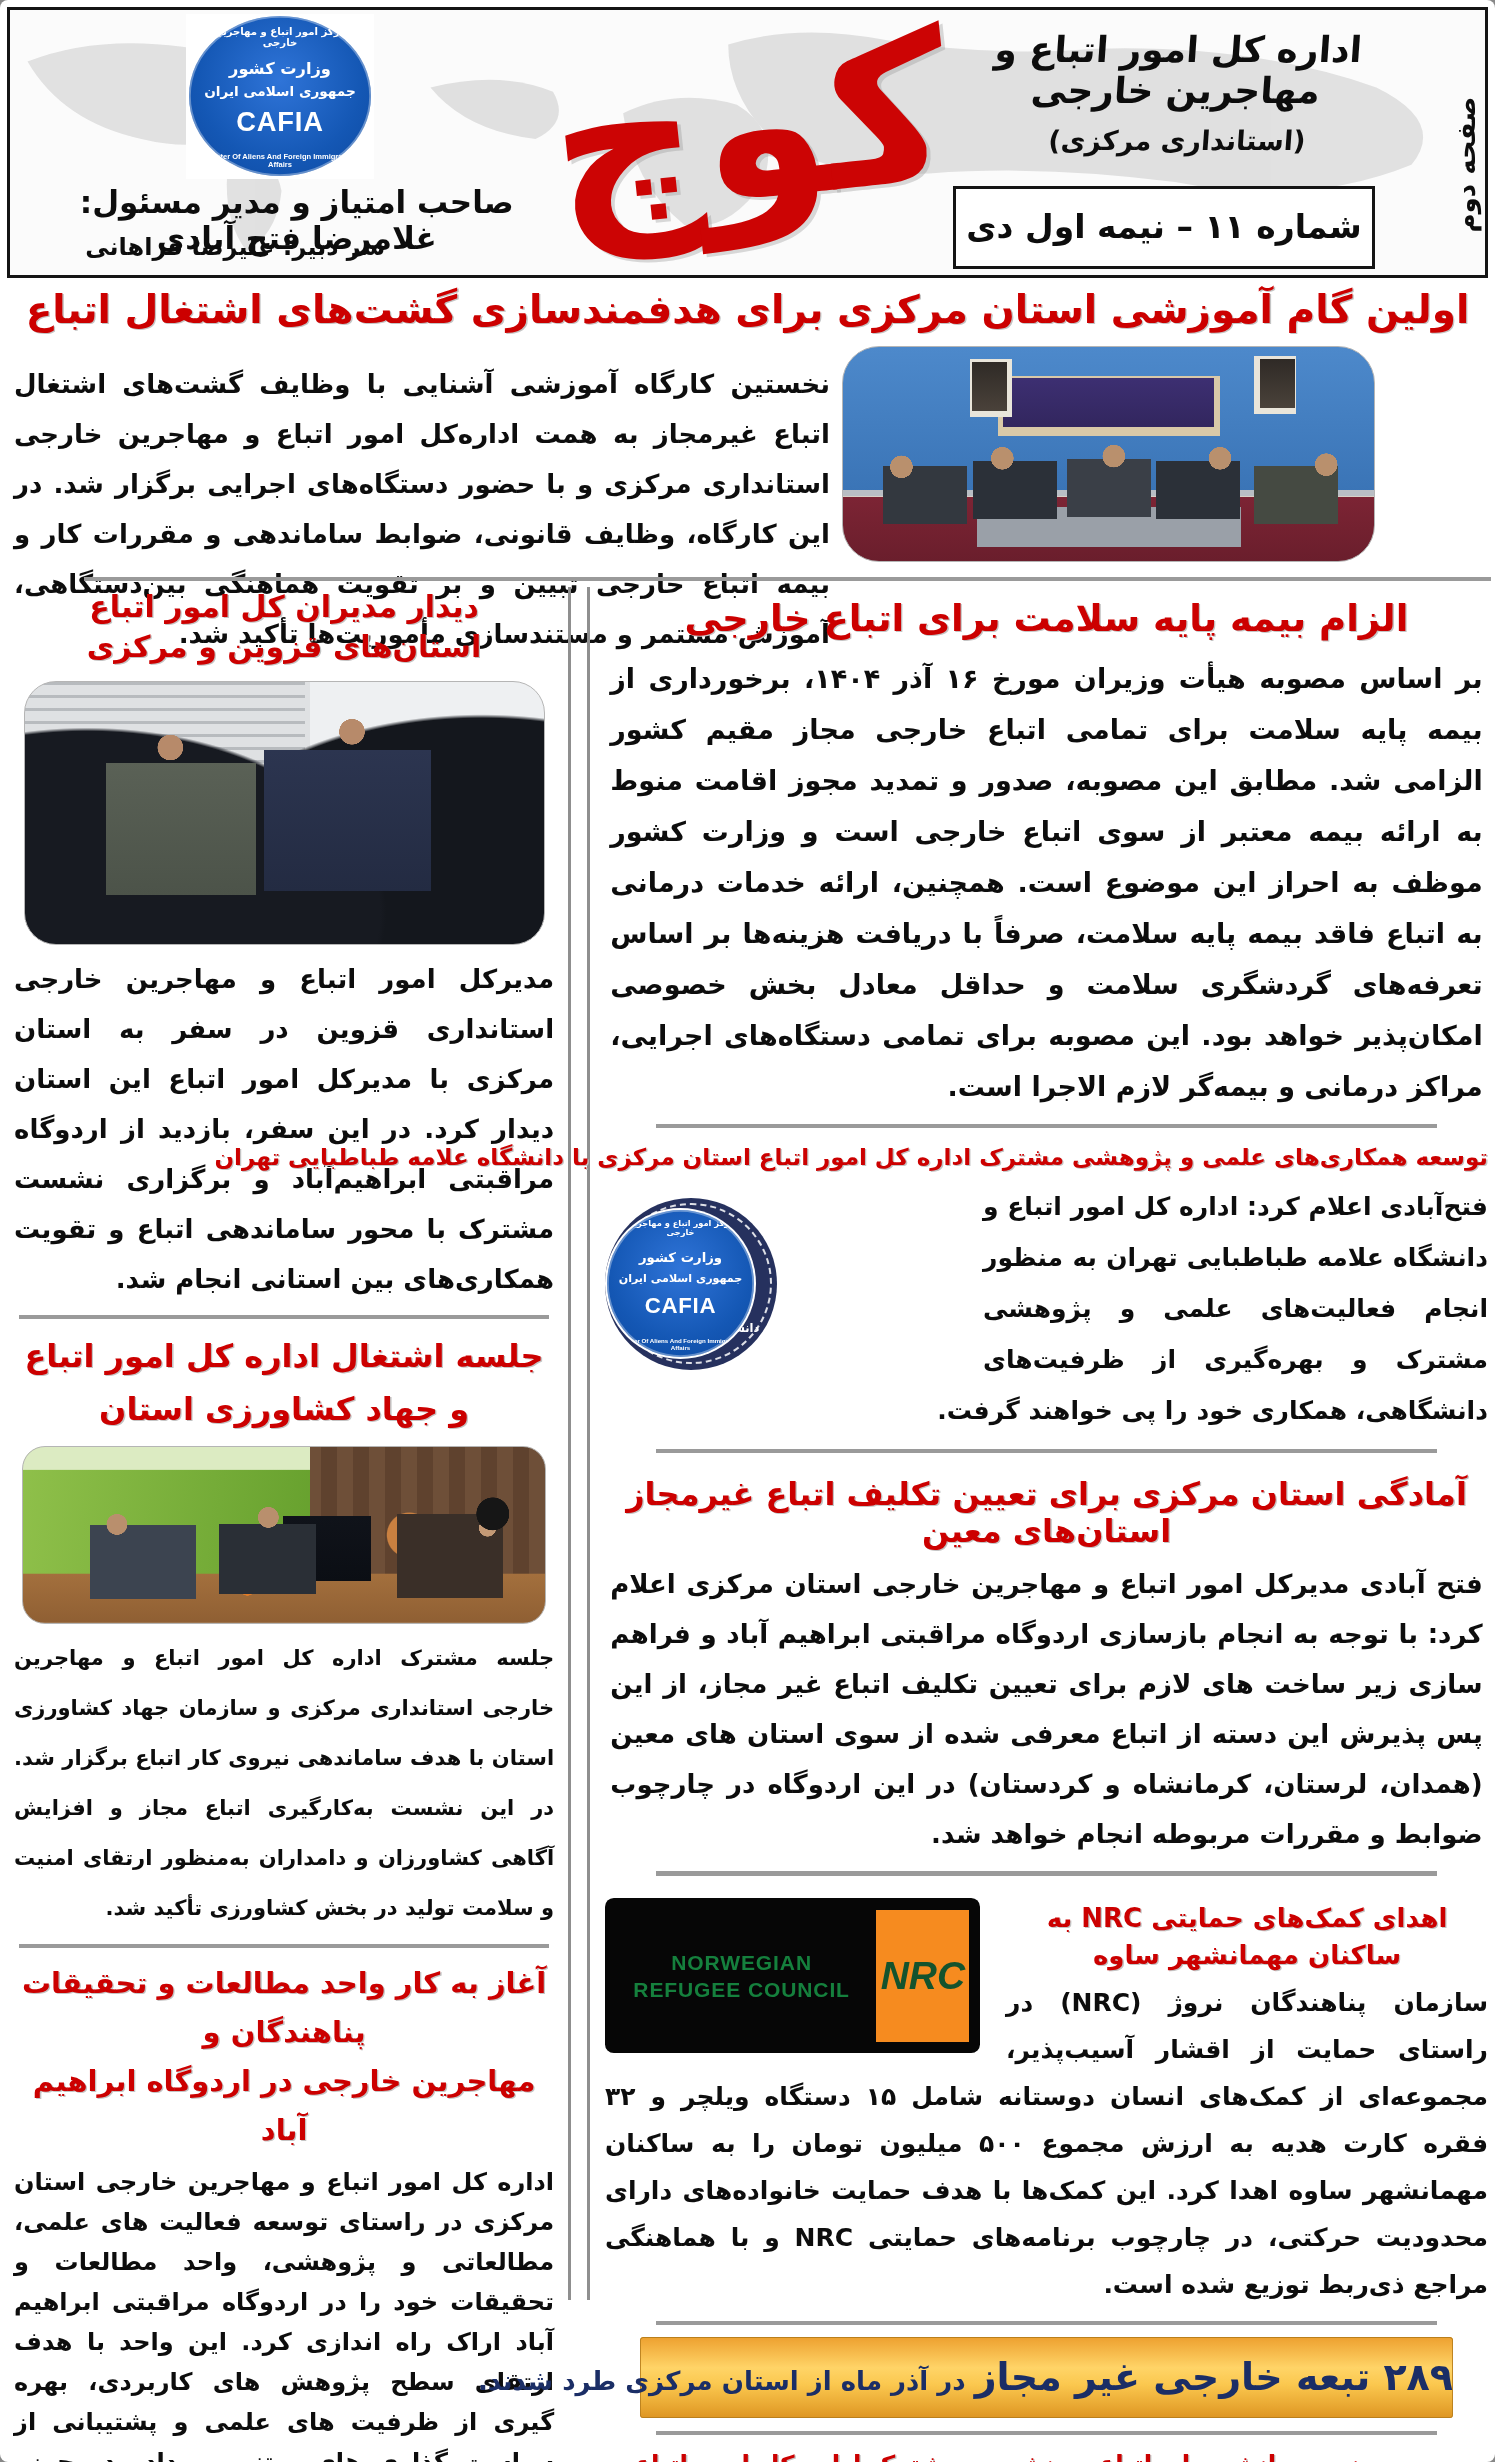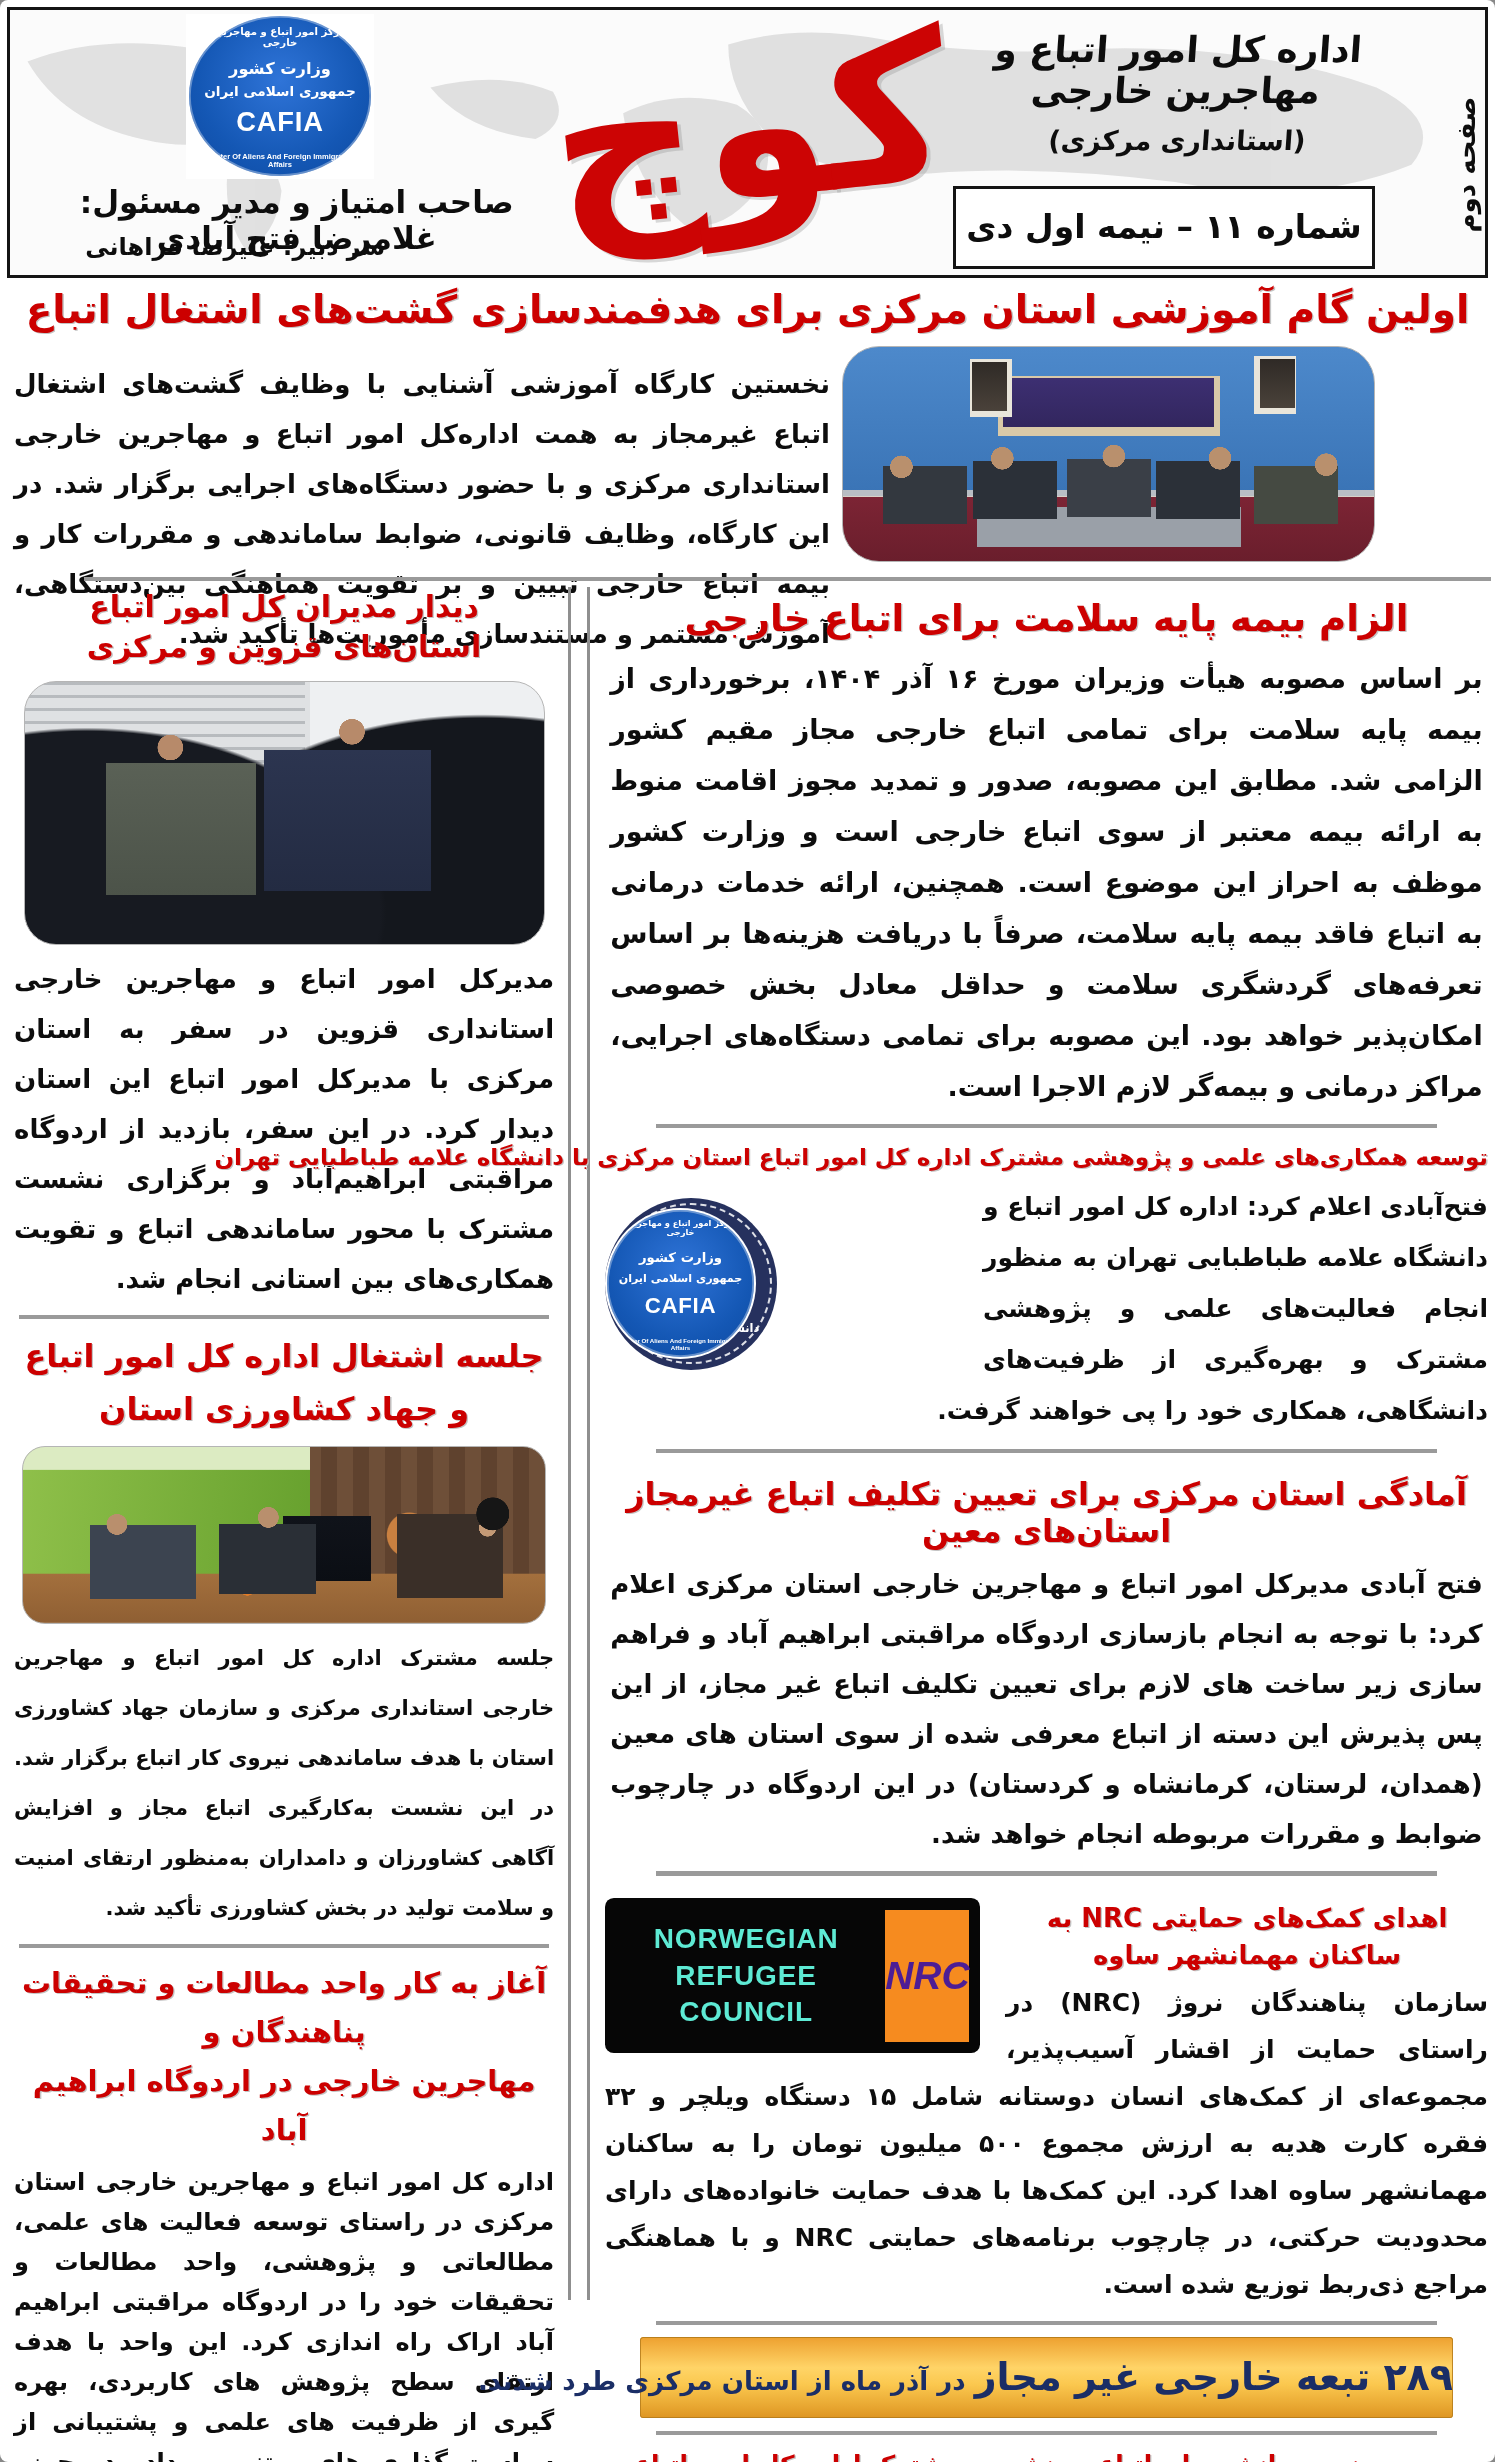--- a/index.html
+++ b/index.html
@@ -145,22 +145,22 @@
   .cafia-sm { width:151px; height:151px; font-size:10.6px; flex:0 0 auto; background:#fff; border-radius:50%; padding:1.8px; }
   .txt-b2 { font-size:25px; line-height:51px; }
   .hl-b3 { font-size:32px; line-height:37px; margin-top:23px; }
   .txt-b3 { font-size:26px; line-height:50px; margin-top:8.8px; padding:0 5.3px; }
   .b4-block { overflow:hidden; }
   .nrc-logo {
     float:left; width:375px; height:155px; margin:10.6px 26px 8.8px 0;
     background:#060606; border-radius:8.8px; display:flex; direction:ltr;
     align-items:center; padding:8.8px 10.6px; gap:8.8px;
   }
-  .nrc-text { flex:1; color:#5eead4; text-align:center; font-size:28px; line-height:1.3; letter-spacing:0.9px; font-family:"Liberation Sans",sans-serif; font-weight:700; }
-  .nrc-badge { width:84px; height:132px; background:#f68b1f; color:#4c1d95; display:flex; align-items:center; justify-content:center; font-size:39px; font-weight:800; font-style:italic; font-family:"Liberation Sans",sans-serif; }
+  .nrc-text { flex:1; color:#15803d; text-align:center; font-size:21px; line-height:1.3; letter-spacing:0.9px; font-family:"Liberation Sans",sans-serif; font-weight:700; }
+  .nrc-badge { width:93px; height:132px; background:#f68b1f; color:#14532d; display:flex; align-items:center; justify-content:center; font-size:39px; font-weight:800; font-style:italic; font-family:"Liberation Sans",sans-serif; }
   .hl-b4 { font-size:26px; line-height:37px; margin-top:12.3px; text-align:center; }
   .txt-b4 { font-size:25px; line-height:47px; margin-top:5.3px; }
   .stat-banner {
     margin:12.3px 35px; height:81px; border-radius:3.5px; text-align:center;
     background:linear-gradient(180deg,#eda02f 0%,#ffd467 38%,#fbc84f 58%,#de9522 100%);
     box-shadow:inset 0 0 0 0.9px #b97f1d;
     color:#1b2e66; line-height:81px; white-space:nowrap;
   }
   .stat-big { font-size:38px; font-weight:800; }
   .stat-small { font-size:26px; font-weight:800; }

